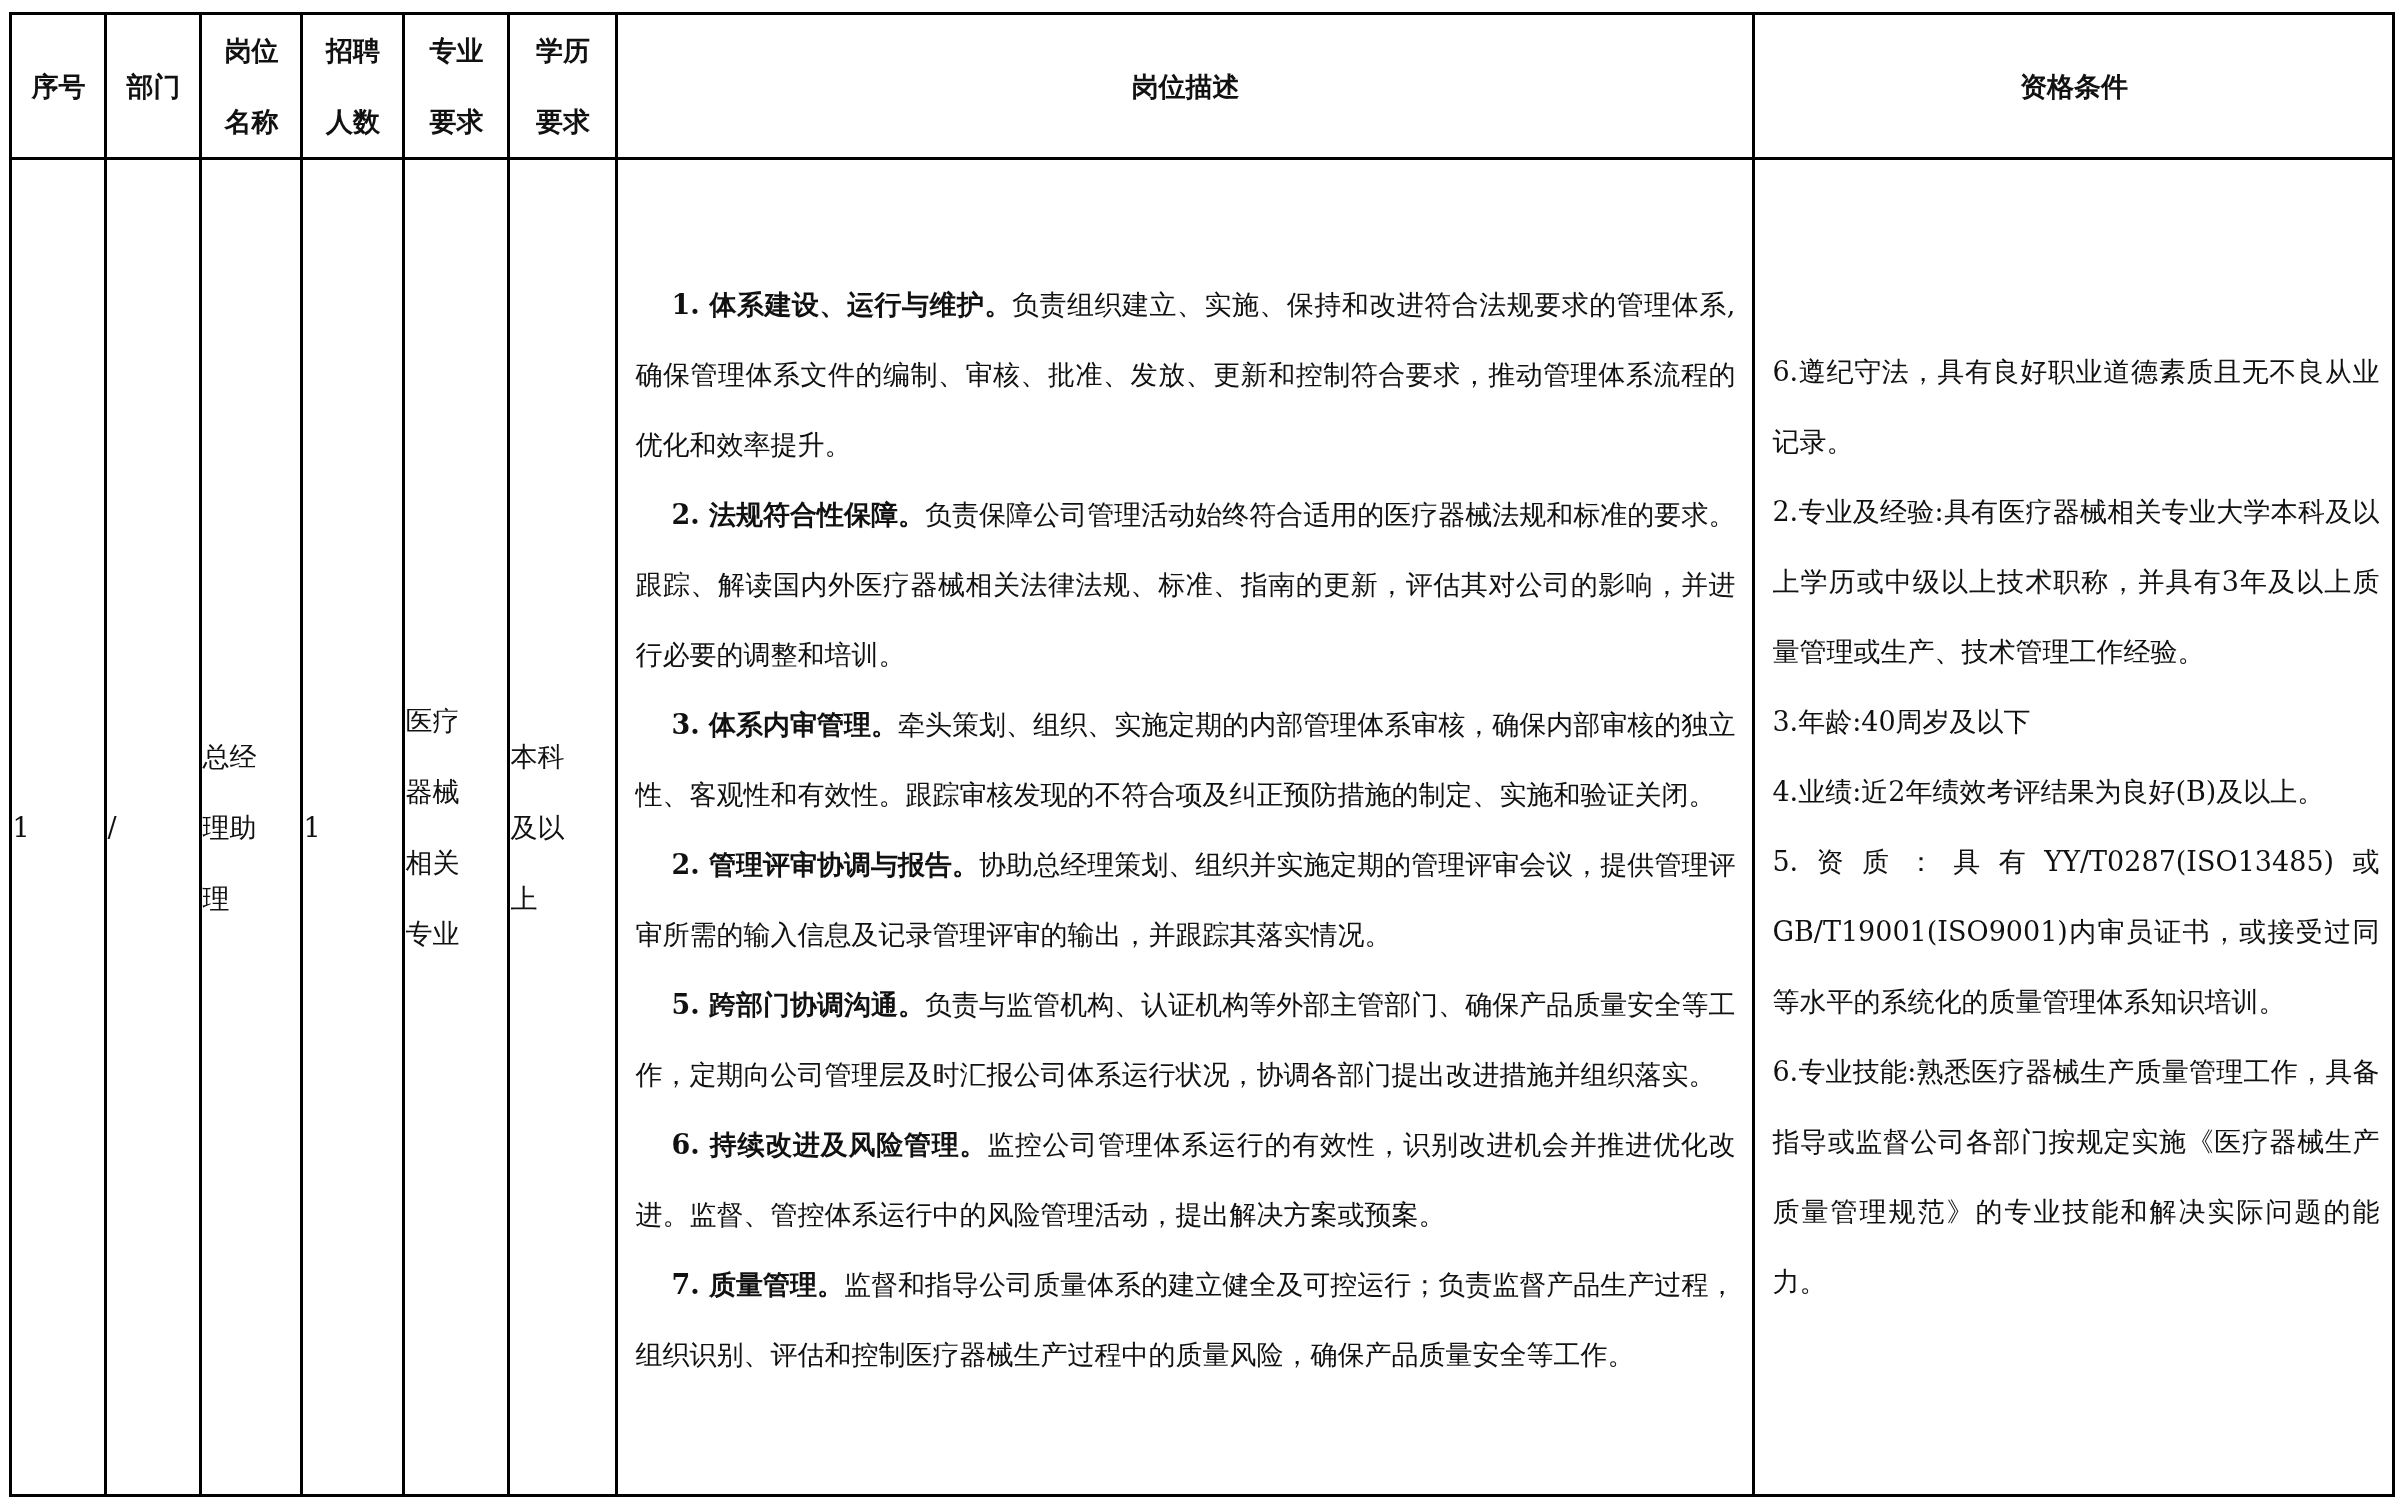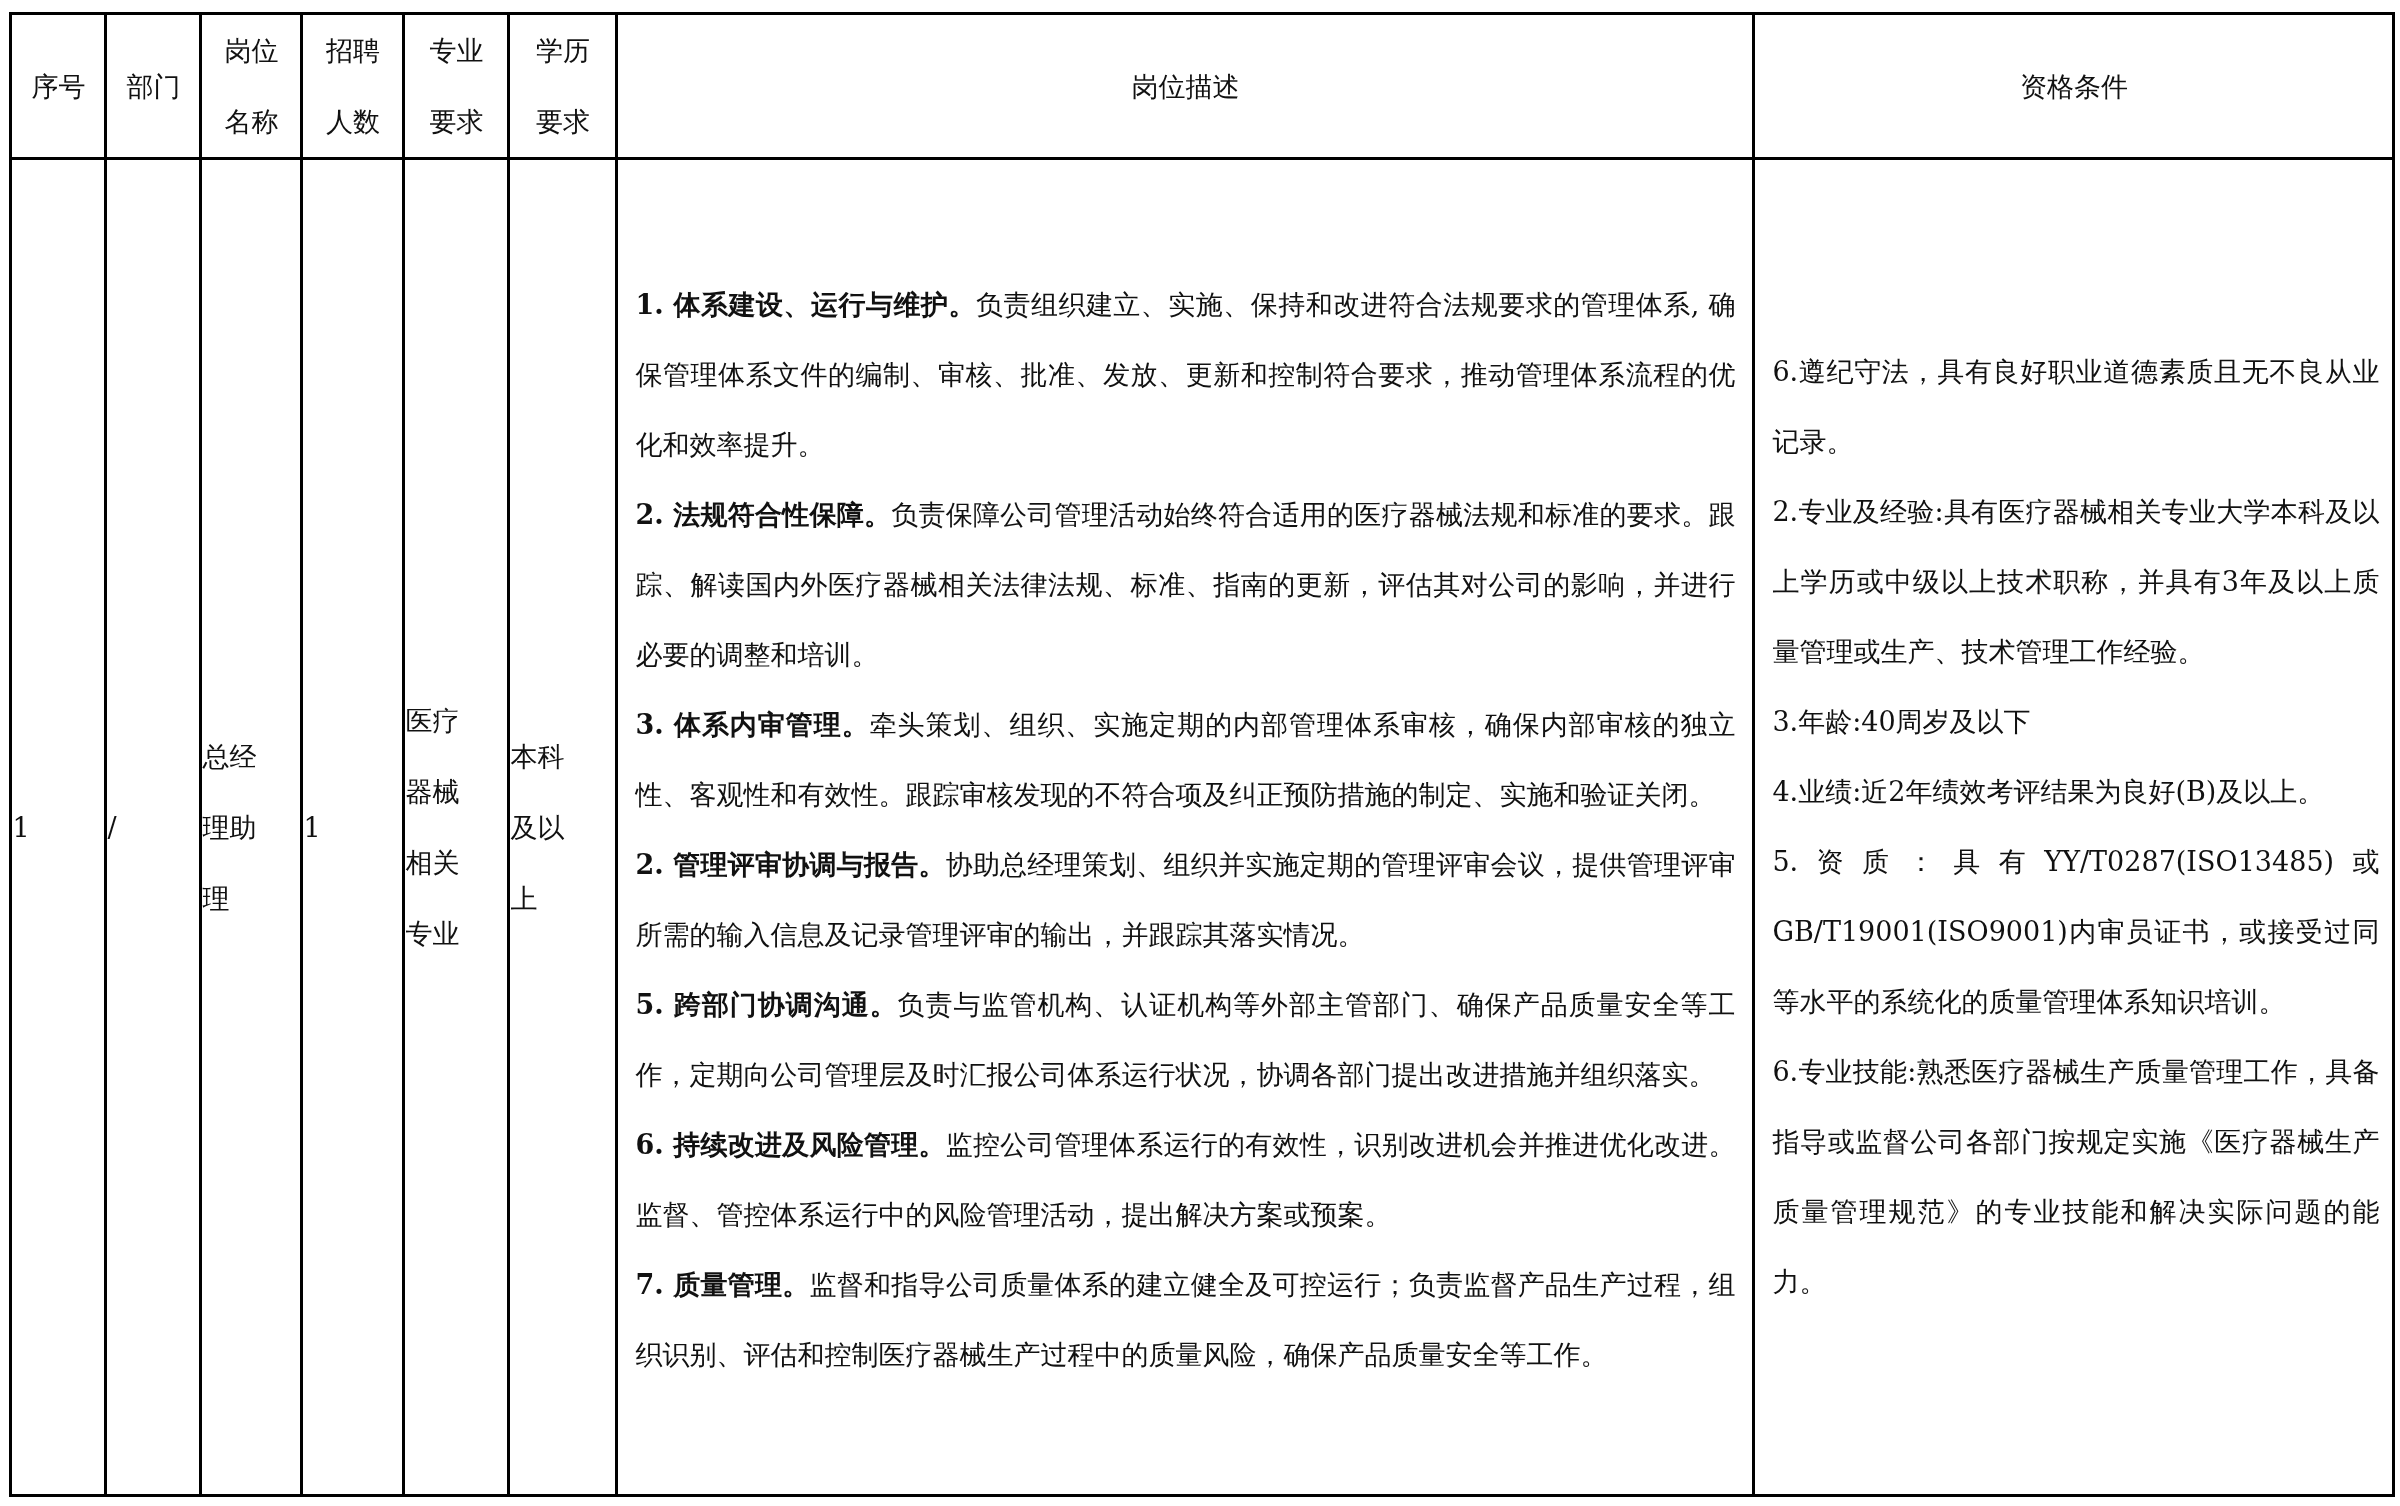--- a/index.html
+++ b/index.html
@@ -29,36 +29,36 @@
       padding: 0;
       font-weight: normal;
       vertical-align: middle;
     }
     .hdr-row { height: 143px; }
     .hdr-cell {
       text-align: center;
       font-size: 27px;
       line-height: 71px;
     }
-    .hdr-cell span { display: block; }
+    .hdr-cell span { display: block; font-weight: bold; }
     .short-cell {
       text-align: left;
       font-size: 27px;
       line-height: 71px;
     }
     .short-cell .stack span { display: block; }
     .desc-cell {
       vertical-align: top;
       padding: 6.6px 17px 0 17px !important;
       font-size: 27px;
       line-height: 70px;
       text-align: justify;
     }
     .desc-item { margin: 0; }
-    .desc-item b { font-weight: bold; }
+    .desc-item b { font-weight: bold; margin-left: 36px; }
     .qual-cell {
       vertical-align: middle;
       padding: 0 13px 0 17px !important;
       font-size: 27px;
       line-height: 70px;
       text-align: justify;
     }
     .qual-item { margin: 0; }
     .qual-item.spread {
       text-align-last: justify;

